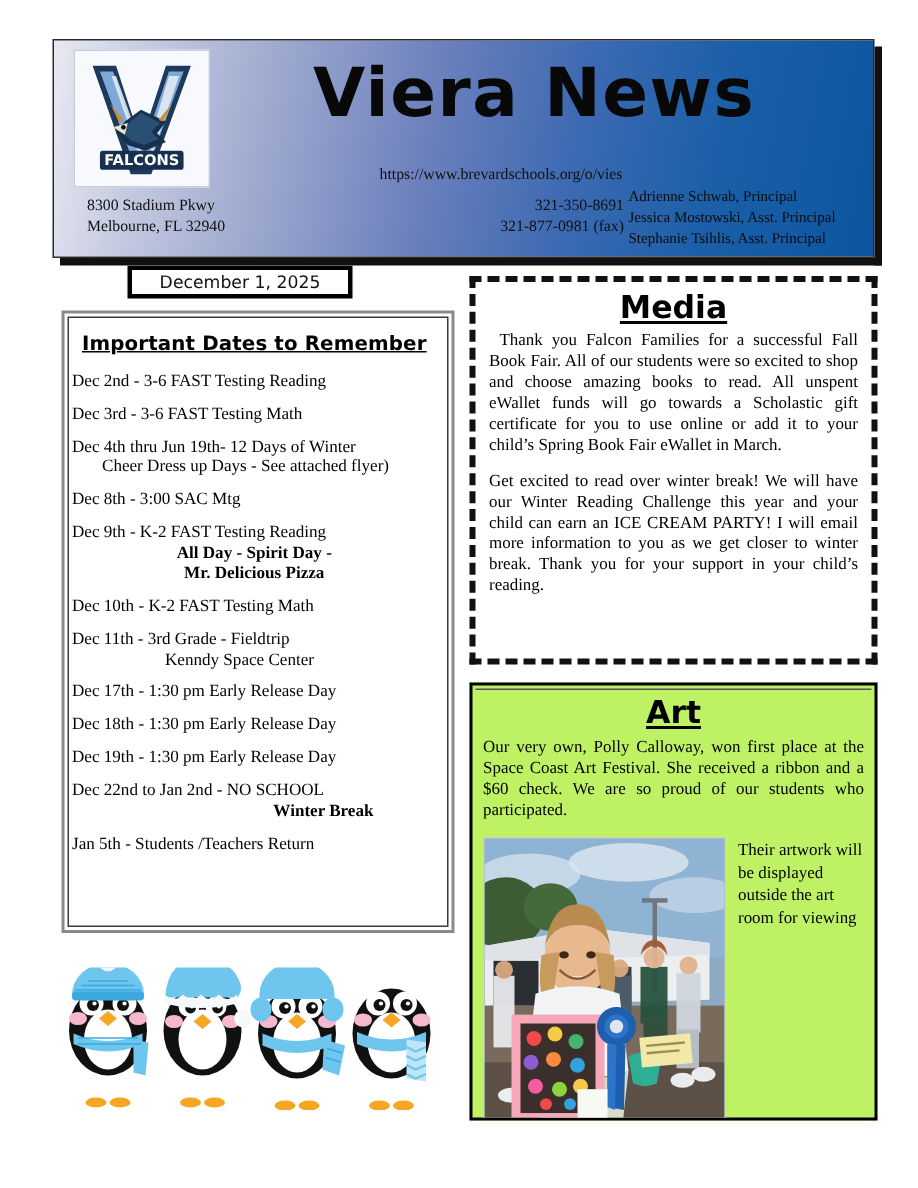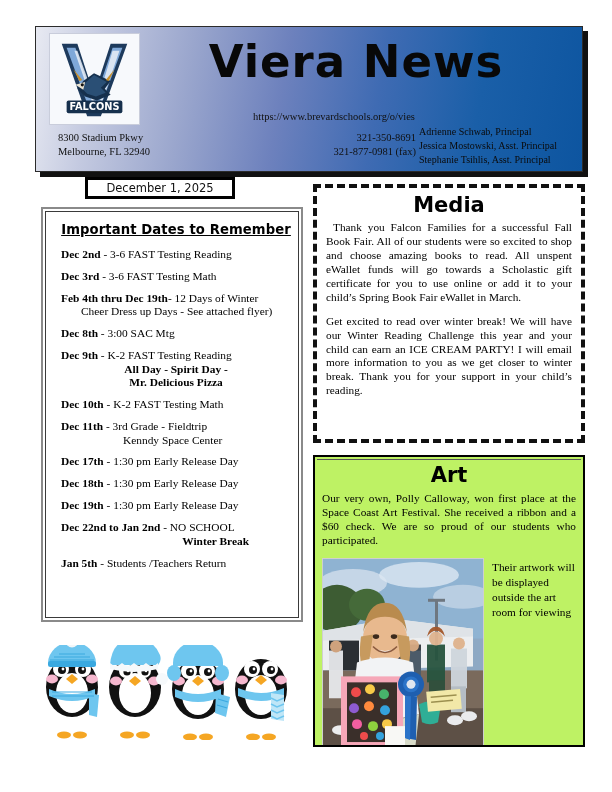--- a/index.html
+++ b/index.html
@@ -143,40 +143,40 @@
     border: 2px solid #8a8a8a;
     background: #fff;
     box-sizing: border-box;
     padding: 0;
   }
   #dates-inner {
     position: absolute;
     left: 2px; top: 2px; right: 2px; bottom: 2px;
     border: 1px solid #3a3a3a;
     box-sizing: border-box;
-    padding: 8px 7px 0 15px;
+    padding: 8px 7px 0 2px;
     overflow: hidden;
   }
   .dates-heading {
     font-family: "DejaVu Sans", sans-serif;
     font-weight: bold;
     font-size: 13.2px;
     text-align: center;
     text-decoration: underline;
     color: #000;
     letter-spacing: 0.1px;
     margin: 2px 0 11px 0;
   }
   .date-item {
     font-size: 11.4px;
     line-height: 1.18;
     color: #000;
     margin-bottom: 8.5px;
   }
-  .date-item b { font-weight: bold; }
+  .date-item b { font-weight: normal; }
   .date-sub {
     display: block;
     text-align: center;
     font-weight: bold;
     font-size: 11.4px;
     line-height: 1.18;
   }
   .date-sub-l {
     display: block;
     padding-left: 62px;
@@ -220,20 +220,21 @@
     padding: 5px 9px 0 9px;
   }
   .section-title {
     font-family: "DejaVu Sans", sans-serif;
     font-weight: bold;
     font-size: 21px;
     text-align: center;
     color: #000;
     margin: 1px 0 5px 0;
     line-height: 1.05;
+    text-decoration: underline;
   }
   .body-par {
     font-size: 11.3px;
     line-height: 1.235;
     text-align: justify;
     color: #000;
     margin: 0 0 10px 0;
   }
   .body-par.first { text-indent: 7px; }
 
@@ -337,21 +338,21 @@
 </div>
 
 <div id="date-badge">December 1, 2025</div>
 
 <div id="dates-box">
   <div id="dates-inner">
     <div class="dates-heading">Important Dates to Remember</div>
     <div id="dates-list">
         <div class="date-item"><b>Dec 2nd</b><span> - 3-6 FAST Testing Reading</span></div>
         <div class="date-item"><b>Dec 3rd</b><span> - 3-6 FAST Testing Math</span></div>
-        <div class="date-item"><b>Feb 4th thru Dec 19th</b><span>- 12 Days of  Winter</span><span class="date-sub-i">Cheer Dress up Days - See attached flyer)</span></div>
+        <div class="date-item"><b>Dec 4th thru Jun 19th</b><span>- 12 Days of  Winter</span><span class="date-sub-i">Cheer Dress up Days - See attached flyer)</span></div>
         <div class="date-item"><b>Dec 8th</b><span> - 3:00 SAC Mtg</span></div>
         <div class="date-item"><b>Dec 9th</b><span> - K-2 FAST Testing Reading</span><span class="date-sub">All Day - Spirit Day -</span><span class="date-sub">Mr. Delicious Pizza</span></div>
         <div class="date-item"><b>Dec 10th</b><span> - K-2 FAST Testing Math</span></div>
         <div class="date-item"><b>Dec 11th</b><span> - 3rd Grade - Fieldtrip</span><span class="date-sub-l">Kenndy Space Center</span></div>
         <div class="date-item"><b>Dec 17th</b><span> - 1:30 pm Early Release Day</span></div>
         <div class="date-item"><b>Dec 18th</b><span> - 1:30 pm Early Release Day</span></div>
         <div class="date-item"><b>Dec 19th</b><span> - 1:30 pm Early Release Day</span></div>
         <div class="date-item"><b>Dec 22nd to Jan 2nd</b><span> - NO SCHOOL</span><span class="date-sub-r">Winter Break</span></div>
         <div class="date-item"><b>Jan 5th</b><span> - Students /Teachers Return</span></div>
       </div>

